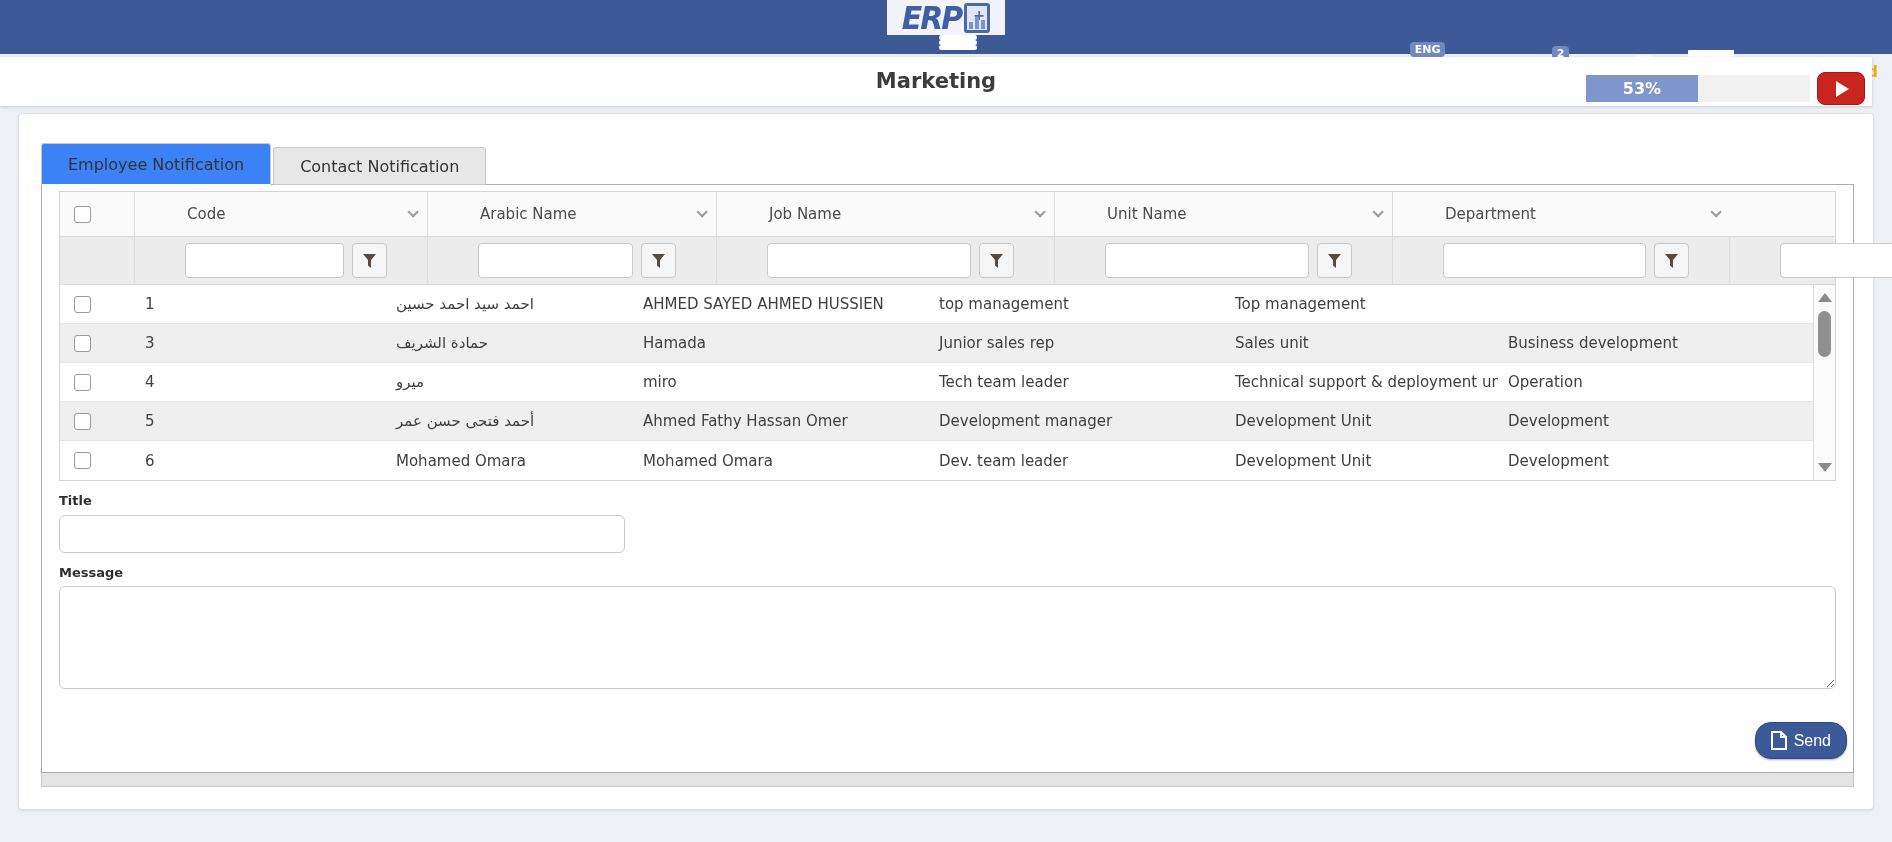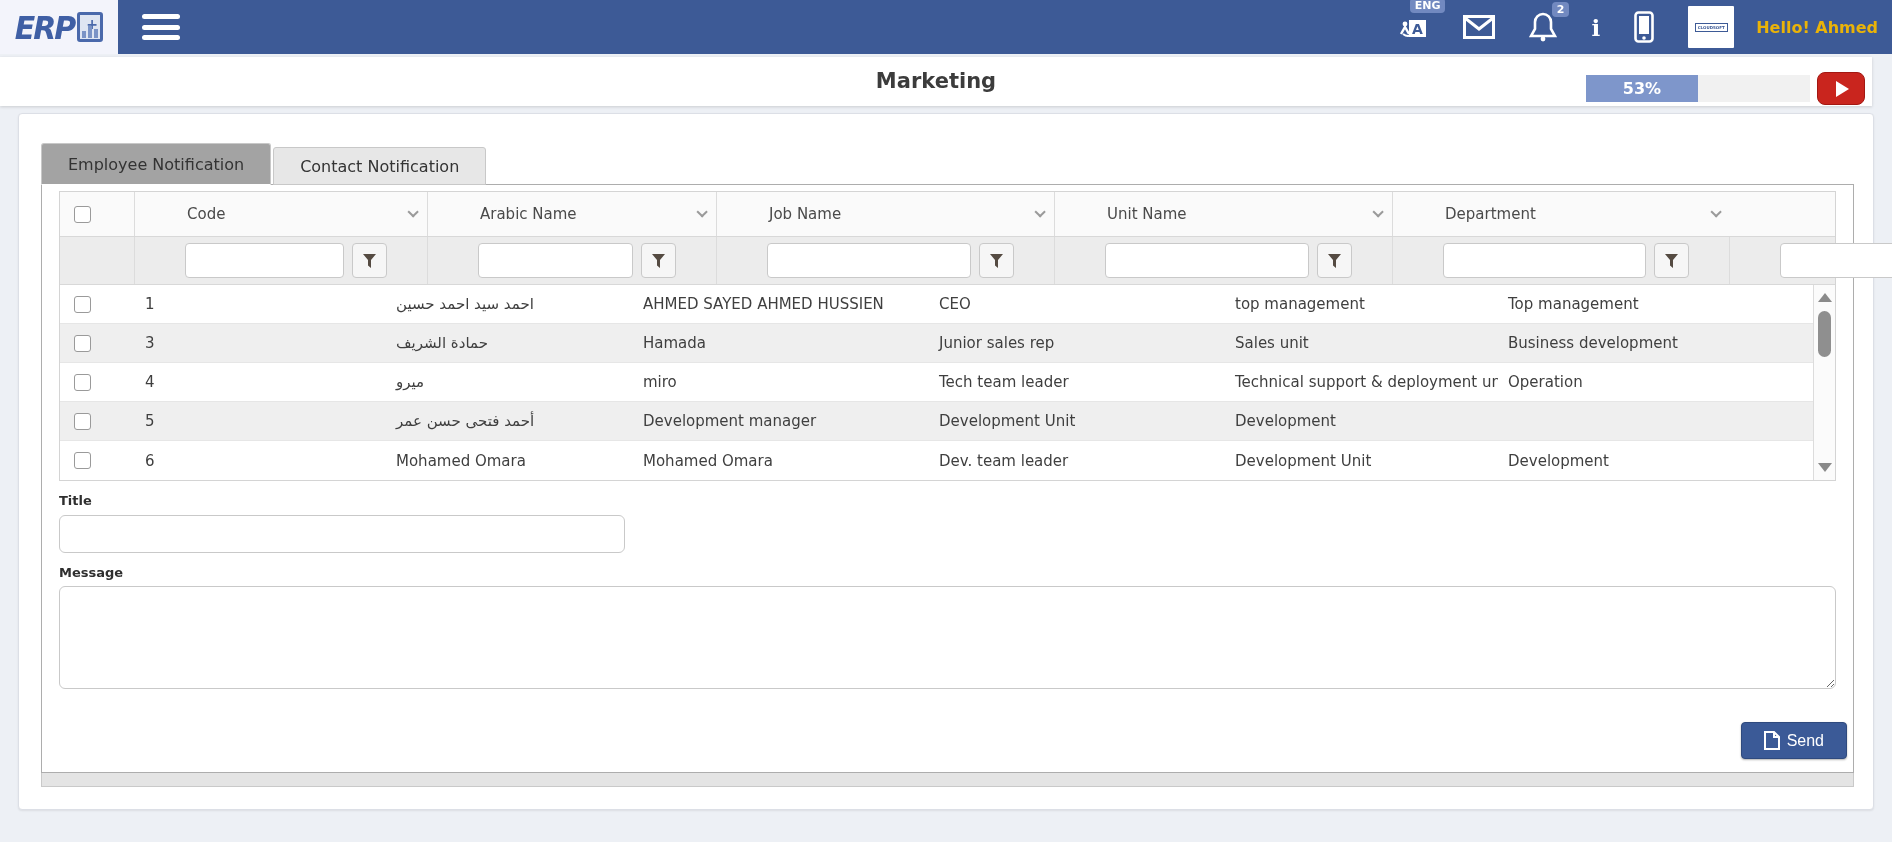--- a/index.html
+++ b/index.html
@@ -4,21 +4,21 @@
 <style>
   * { margin:0; padding:0; box-sizing:border-box; }
   html,body { width:1892px; height:842px; }
   body {
     font-family:"DejaVu Sans","Liberation Sans",sans-serif;
     background:#edf0f5; color:#444; overflow:hidden; position:relative;
   }
 
   
   .navbar { position:absolute; left:0; top:0; width:1892px; height:54px;
-    background:#3d5a96; display:flex; align-items:center; }
+    background:#3d5a96; display:flex; align-items:center;flex-direction:column; }
   .logo-box { width:118px; height:54px; background:#f3f4fb;
     display:flex; align-items:center; justify-content:center; gap:3px; }
   .logo-text { font-size:30px; font-weight:bold; color:#3f5fa5; letter-spacing:-2px;
     transform:scaleY(1.05); font-style:italic; }
   .logo-mark { width:26px; height:30px; border:3px solid #4a69ab; border-radius:3px;
     position:relative; background:#dfe5f2; }
   .logo-mark .plus { position:absolute; left:6px; top:1px; font-size:14px; font-weight:bold; color:#4a69ab; }
   .logo-mark .bars { position:absolute; bottom:1px; left:2px; display:flex; gap:2px; align-items:flex-end; }
   .logo-mark .bars i { display:block; width:4px; background:#7b93c6; }
   .hamburger { margin-left:24px; width:38px; height:26px; display:flex; flex-direction:column;
@@ -50,21 +50,21 @@
     border-bottom:8px solid transparent; margin-left:3px; }
 
   
   .panel { position:absolute; left:18px; top:113px; width:1856px; height:697px;
     background:#fff; border:1px solid #dcdfe6; border-radius:4px; box-shadow:0 1px 2px rgba(0,0,0,.08); }
 
   
   .tabs { position:absolute; left:22px; top:33px; display:flex; z-index:2; }
   .tab { height:38px; padding:0 26px; display:flex; align-items:center; font-size:16px; color:#333;
     border:1px solid #c8c8c8; background:#e7e7e7; cursor:pointer; border-radius:3px 3px 0 0; margin-right:2px; }
-  .tab.active { background:#a3a3a3; border-bottom:1px solid #fff; height:42px; margin-top:-4px; }
+  .tab.active { background:#3b82f6; border-bottom:1px solid #fff; height:42px; margin-top:-4px; }
 
   .content-box { position:absolute; left:22px; top:70px; width:1813px; height:589px;
     border:1px solid #adadad; background:#fff; padding:6px 17px 0 17px; z-index:1; }
   .content-footer { position:absolute; left:22px; top:659px; width:1813px; height:14px;
     background:#e4e4e4; border:1px solid #c9c9c9; border-top:none; }
 
   
   .grid { width:100%; border:1px solid #d4d4d4; font-size:15px; }
   .grid-row { display:grid; grid-template-columns:75px 251px 247px 296px 296px 295px 1fr;gap:42px; }
   .ghead { background:#fafafa; height:45px; border-bottom:1px solid #d8d8d8; }
@@ -98,22 +98,22 @@
     border-left:7px solid transparent; border-right:7px solid transparent; border-top:9px solid #8a8a8a; }
   .thumb { position:absolute; top:26px; left:4px; width:13px; height:46px; background:#8f8f8f; border-radius:7px; cursor:pointer; }
 
   
   .form-label { font-weight:bold; font-size:13px; color:#2f2f2f; margin-top:12px; }
   .title-input { display:block; margin-top:7px; width:566px; height:38px; border:1px solid #c9c9c9;
     border-radius:6px; padding:0 10px; font-size:15px; outline:none; }
   .message-area { display:block; margin-top:6px; width:100%; height:103px; border:1px solid #c9c9c9;
     border-radius:6px; padding:8px 10px; font-size:15px; resize:both; outline:none;
     font-family:"DejaVu Sans","Liberation Sans",sans-serif; }
-  .send-btn { position:absolute; right:6px; bottom:13px; height:37px; padding:0 22px;
-    background:#3b5a97; border:1px solid #2f4a7e; border-radius:4px; color:#fff; font-size:16px;
+  .send-btn { position:absolute; right:6px; bottom:13px; height:37px; padding:0 15px;
+    background:#3b5a97; border:1px solid #2f4a7e; border-radius:16px; color:#fff; font-size:16px;
     display:flex; align-items:center; gap:7px; cursor:pointer; box-shadow:0 1px 2px rgba(0,0,0,.3); }
 </style>
 </head>
 <body>
 
 <div class="navbar">
   <div class="logo-box">
     <span class="logo-text">ERP</span>
     <span class="logo-mark">
       <span class="plus">+</span>
@@ -278,21 +278,20 @@
       <div class="gbody">
         <div class="gbody-rows">
 
           <div class="drow">
             <div class="dcell">
                 <span class="cb"></span>
               </div>
             <div class="dcell">1</div>
             <div class="dcell">احمد سيد احمد حسين</div>
             <div class="dcell">AHMED SAYED AHMED HUSSIEN</div>
-            <div class="dcell">CEO</div>
             <div class="dcell">top management</div>
             <div class="dcell">Top management</div>
           </div>
 
           <div class="drow">
             <div class="dcell">
                 <span class="cb"></span>
               </div>
             <div class="dcell">3</div>
             <div class="dcell">حمادة الشريف</div>
@@ -313,20 +312,21 @@
             <div class="dcell">Technical support &amp; deployment unit</div>
             <div class="dcell">Operation</div>
           </div>
 
           <div class="drow">
             <div class="dcell">
                 <span class="cb"></span>
               </div>
             <div class="dcell">5</div>
             <div class="dcell">أحمد فتحى حسن عمر</div>
+            <div class="dcell">Ahmed Fathy Hassan Omer</div>
             <div class="dcell">Development manager</div>
             <div class="dcell">Development Unit</div>
             <div class="dcell">Development</div>
           </div>
 
           <div class="drow">
             <div class="dcell">
                 <span class="cb"></span>
               </div>
             <div class="dcell">6</div>

